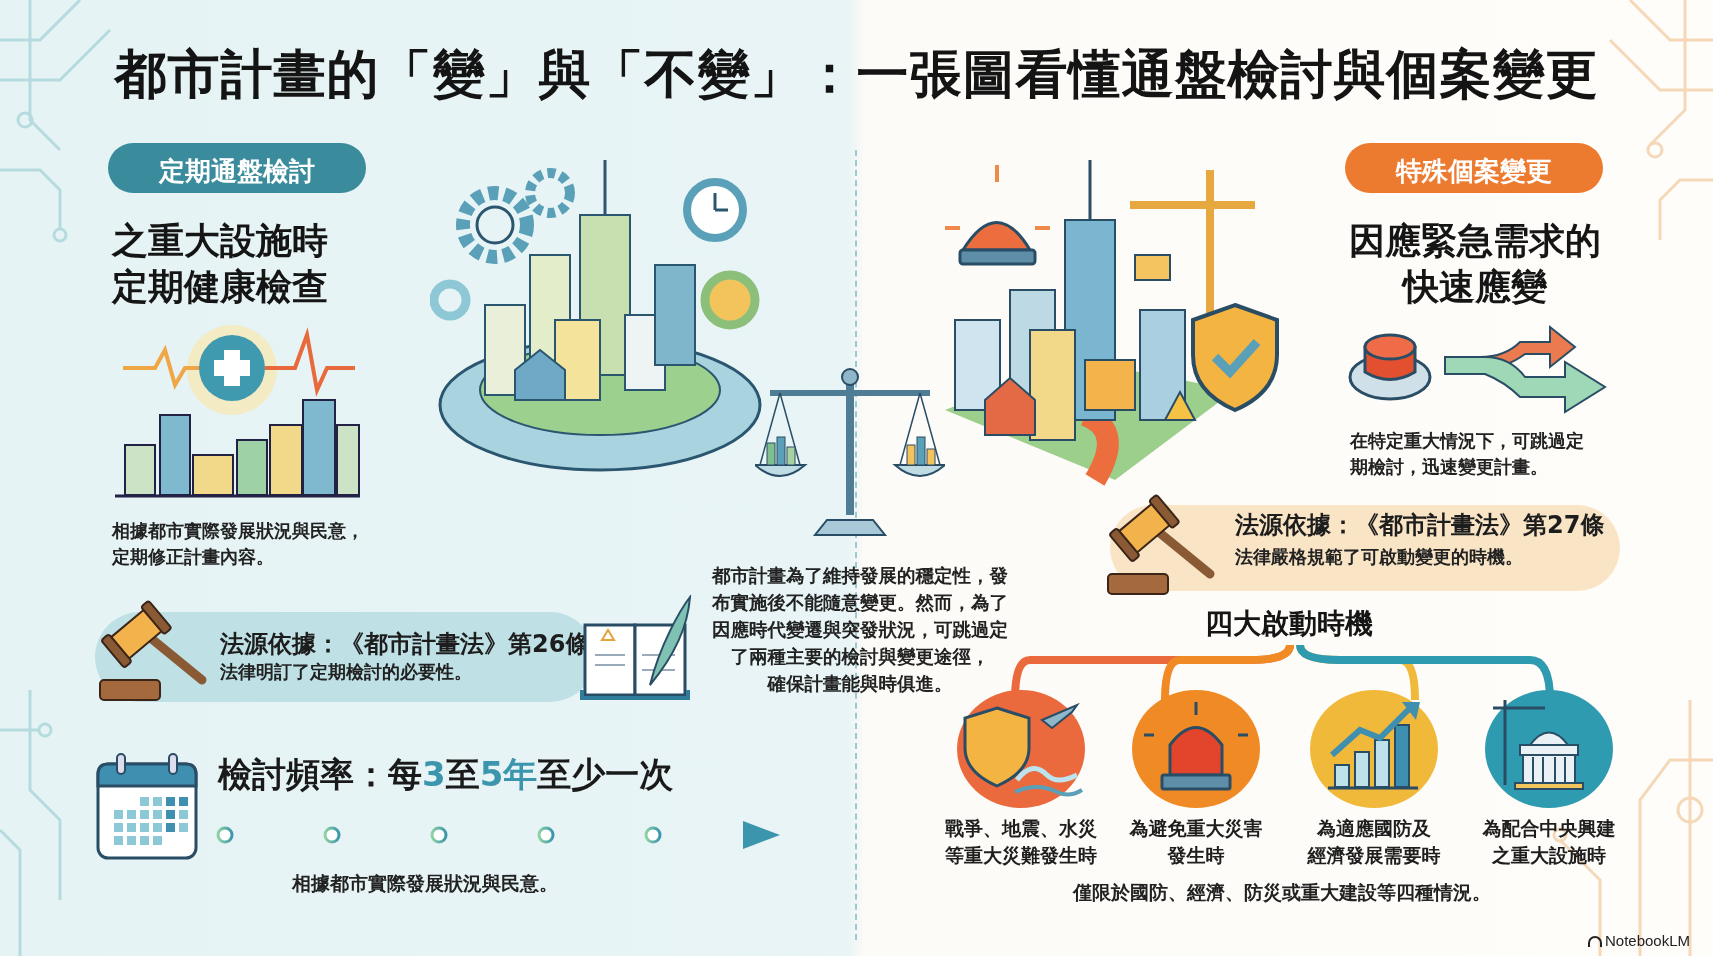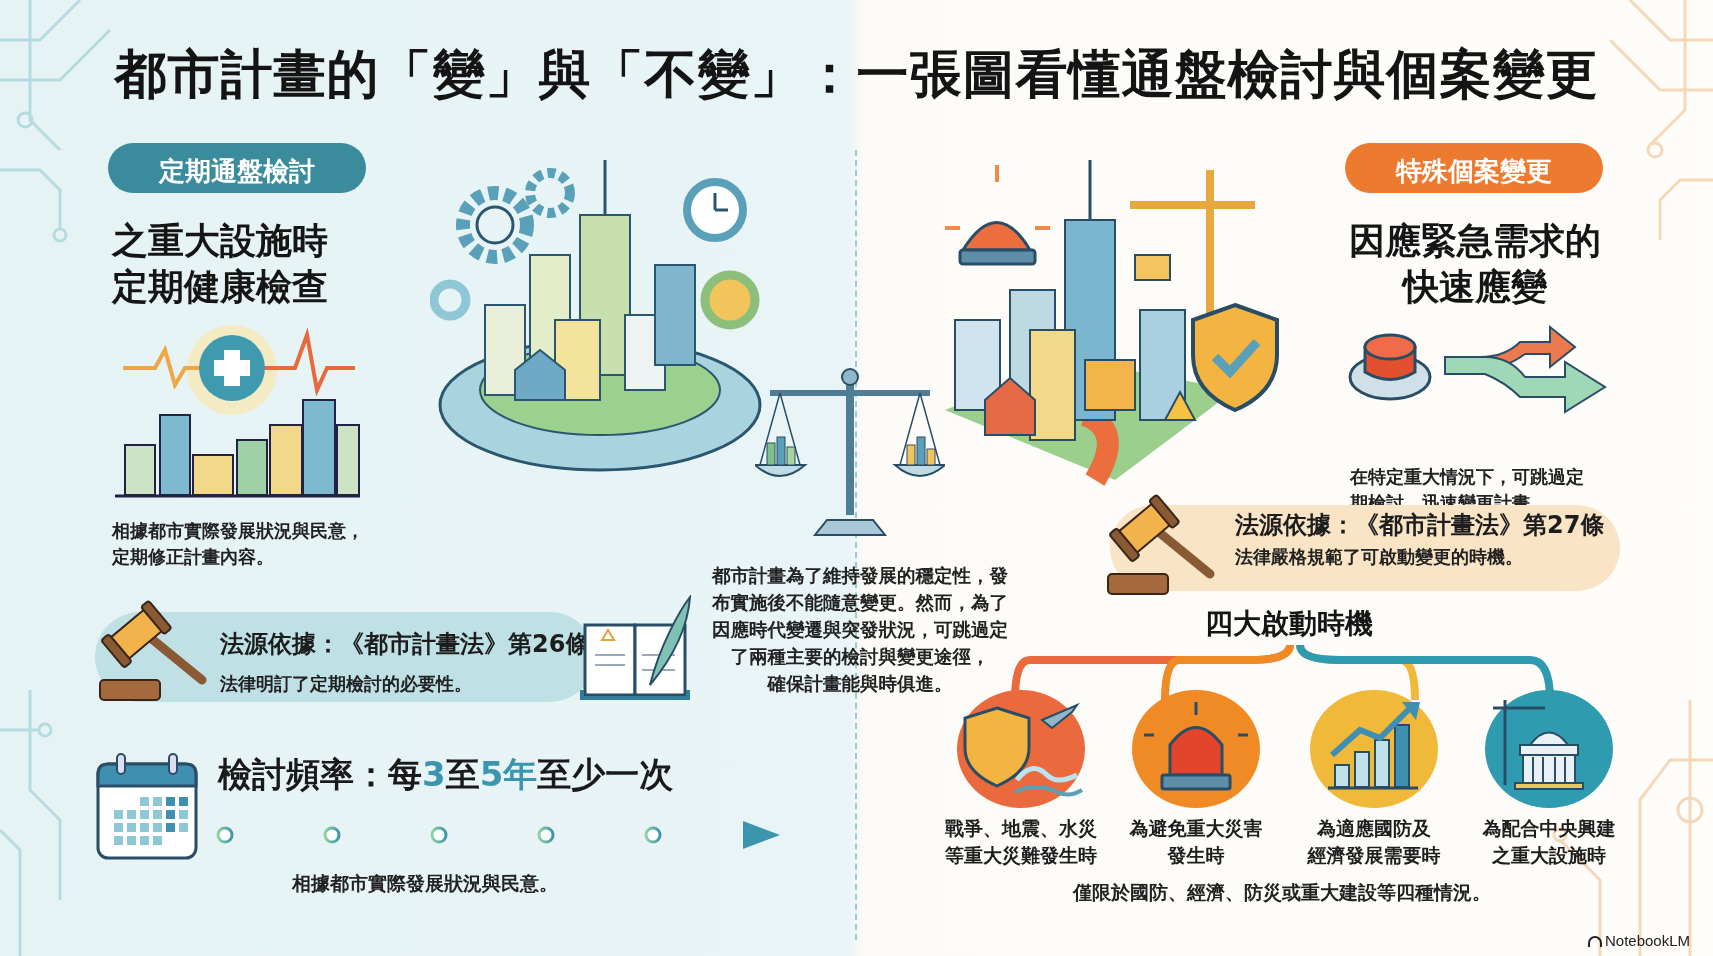--- a/index.html
+++ b/index.html
@@ -109,21 +109,21 @@
   <rect x="8" y="80" width="60" height="20" rx="4" fill="#a46a3d" stroke="#3b2518" stroke-width="2"></rect>
   <line x1="55" y1="35" x2="110" y2="80" stroke="#8a5a35" stroke-width="9" stroke-linecap="round"></line>
   <g transform="rotate(-40 45 35)">
     <rect x="20" y="20" width="50" height="28" rx="5" fill="#f3b34c" stroke="#3b2518" stroke-width="2"></rect>
     <rect x="14" y="16" width="10" height="36" rx="3" fill="#8a5a35" stroke="#3b2518" stroke-width="2"></rect>
     <rect x="66" y="16" width="10" height="36" rx="3" fill="#8a5a35" stroke="#3b2518" stroke-width="2"></rect>
   </g>
 </svg>
 <div class="abs" style="left:220px; top:628px;">
   <div class="law-title">法源依據：《都市計畫法》第26條</div>
-  <div class="law-sub" style="margin-top:12px;">法律明訂了定期檢討的必要性。</div>
+  <div class="law-sub" style="margin-top:0;">法律明訂了定期檢討的必要性。</div>
 </div>
 <svg class="abs" style="left:580px; top:595px;" width="115" height="105" viewBox="0 0 115 105">
   <path d="M5 30 L55 30 L55 100 L5 100 Z" fill="#fff" stroke="#2a4d66" stroke-width="3"></path>
   <path d="M55 30 L105 30 L105 100 L55 100 Z" fill="#fff" stroke="#2a4d66" stroke-width="3"></path>
   <path d="M2 95 L2 103 L108 103 L108 95" fill="none" stroke="#2f7c9b" stroke-width="4"></path>
   <polygon points="22,45 28,35 34,45" fill="none" stroke="#e7a13b" stroke-width="2"></polygon>
   <line x1="15" y1="60" x2="45" y2="60" stroke="#9ab" stroke-width="2"></line>
   <line x1="15" y1="70" x2="45" y2="70" stroke="#9ab" stroke-width="2"></line>
   <line x1="62" y1="60" x2="95" y2="60" stroke="#9ab" stroke-width="2"></line>
   <line x1="62" y1="75" x2="95" y2="75" stroke="#9ab" stroke-width="2"></line>
@@ -266,21 +266,21 @@
 </div>
 
 <svg class="abs" style="left:1345px; top:322px;" width="270" height="95" viewBox="0 0 270 95">
   <ellipse cx="45" cy="55" rx="40" ry="22" fill="#cfe0e8" stroke="#2a4d66" stroke-width="3"></ellipse>
   <path d="M20 25 L20 50 Q45 65 70 50 L70 25 Z" fill="#e3502f" stroke="#2a4d66" stroke-width="3"></path>
   <ellipse cx="45" cy="25" rx="25" ry="12" fill="#f06b47" stroke="#2a4d66" stroke-width="3"></ellipse>
   <path d="M100 35 L135 35 Q160 35 175 20 L205 20 L205 5 L230 25 L205 45 L205 32 L180 32 Q160 47 135 47" fill="#ec7a4f" stroke="#2a4d66" stroke-width="2"></path>
   <path d="M100 35 L140 35 Q165 35 180 55 L220 55 L220 40 L260 65 L220 90 L220 75 L175 75 Q160 60 140 52 L100 52 Z" fill="#9fd8b6" stroke="#2a4d66" stroke-width="2"></path>
 </svg>
 
-<div class="abs body-text" style="left:1350px; top:428px;margin-top:36px;">
+<div class="abs body-text" style="left:1350px; top:428px;">
   <div>在特定重大情況下，可跳過定</div>
   <div>期檢討，迅速變更計畫。</div>
 </div>
 
 <div class="abs law-box orange" style="left:1110px; top:505px; width:510px; height:86px;"></div>
 <svg class="abs" style="left:1100px; top:494px;" width="120" height="105" viewBox="0 0 120 105">
   <rect x="8" y="80" width="60" height="20" rx="4" fill="#a46a3d" stroke="#3b2518" stroke-width="2"></rect>
   <line x1="55" y1="35" x2="110" y2="80" stroke="#8a5a35" stroke-width="9" stroke-linecap="round"></line>
   <g transform="rotate(-40 45 35)">
     <rect x="20" y="20" width="50" height="28" rx="5" fill="#f3b34c" stroke="#3b2518" stroke-width="2"></rect>

